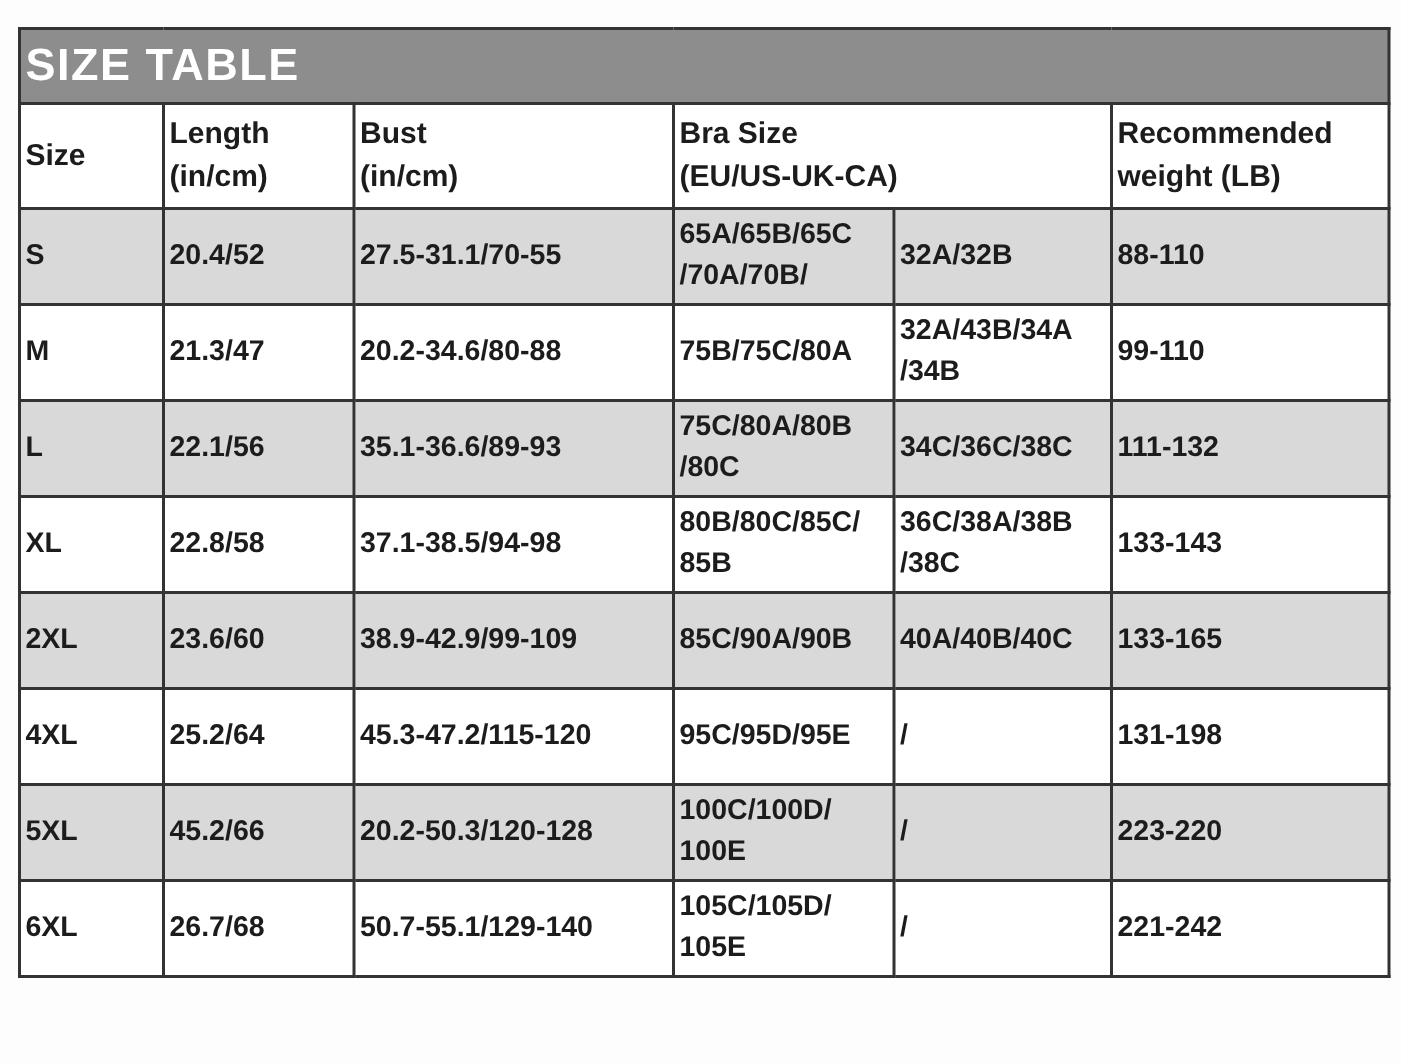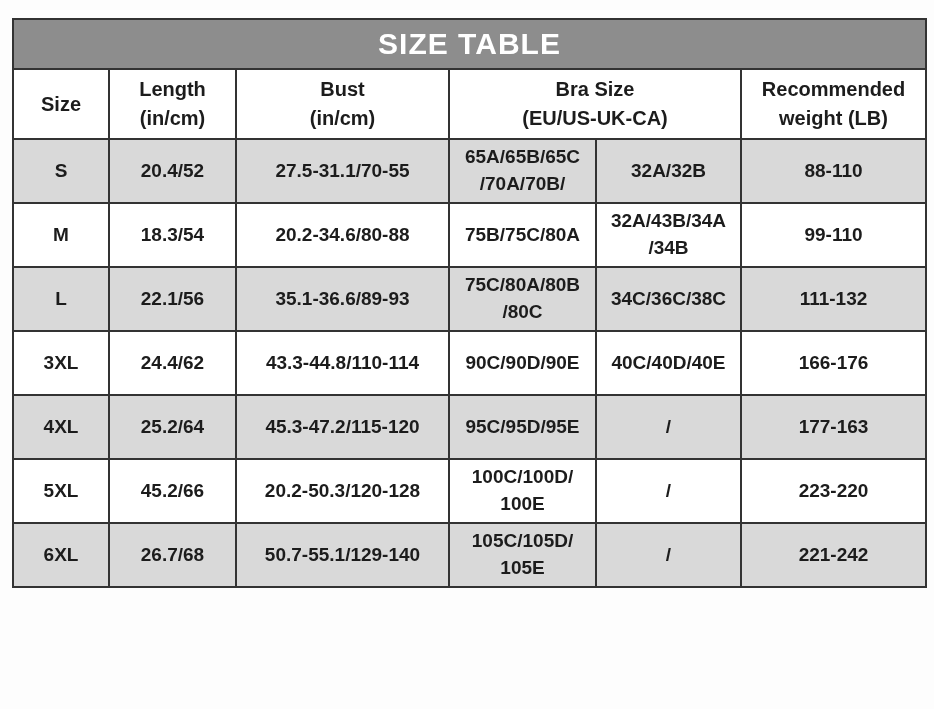--- a/index.html
+++ b/index.html
@@ -22,21 +22,21 @@
   .stage{position:absolute;left:0;top:0;width:934px;height:709px;}
   table.size-table{
     position:absolute;left:12px;top:18px;
     width:913px;
     border-collapse:collapse;
     table-layout:fixed;
   }
   table.size-table th,
   table.size-table td{
     border:2px solid var(--border);
-    text-align:center;
+    text-align:left;
     vertical-align:middle;
     color:var(--text);
     font-weight:bold;
     padding:2px 3px;
     overflow:hidden;
   }
   tr.title-row th{
     background:var(--title-bar);
     color:var(--title-text);
     font-size:30px;
@@ -120,21 +120,21 @@
           </td>
         <td>
             <span class="ln">88-110</span>
           </td>
       </tr>
       <tr>
         <td>
             <span class="ln">M</span>
           </td>
         <td>
-            <span class="ln">18.3/54</span>
+            <span class="ln">21.3/47</span>
           </td>
         <td>
             <span class="ln">20.2-34.6/80-88</span>
           </td>
         <td>
             <span class="ln">75B/75C/80A</span>
           </td>
         <td>
             <span class="ln">32A/43B/34A</span>
             <span class="ln">/34B</span>
@@ -159,56 +159,78 @@
           </td>
         <td>
             <span class="ln">34C/36C/38C</span>
           </td>
         <td>
             <span class="ln">111-132</span>
           </td>
       </tr>
       <tr>
         <td>
-            <span class="ln">3XL</span>
-          </td>
-        <td>
-            <span class="ln">24.4/62</span>
-          </td>
-        <td>
-            <span class="ln">43.3-44.8/110-114</span>
-          </td>
-        <td>
-            <span class="ln">90C/90D/90E</span>
-          </td>
-        <td>
-            <span class="ln">40C/40D/40E</span>
-          </td>
-        <td>
-            <span class="ln">166-176</span>
+            <span class="ln">XL</span>
+          </td>
+        <td>
+            <span class="ln">22.8/58</span>
+          </td>
+        <td>
+            <span class="ln">37.1-38.5/94-98</span>
+          </td>
+        <td>
+            <span class="ln">80B/80C/85C/</span>
+            <span class="ln">85B</span>
+          </td>
+        <td>
+            <span class="ln">36C/38A/38B</span>
+            <span class="ln">/38C</span>
+          </td>
+        <td>
+            <span class="ln">133-143</span>
+          </td>
+      </tr>
+      <tr>
+        <td>
+            <span class="ln">2XL</span>
+          </td>
+        <td>
+            <span class="ln">23.6/60</span>
+          </td>
+        <td>
+            <span class="ln">38.9-42.9/99-109</span>
+          </td>
+        <td>
+            <span class="ln">85C/90A/90B</span>
+          </td>
+        <td>
+            <span class="ln">40A/40B/40C</span>
+          </td>
+        <td>
+            <span class="ln">133-165</span>
           </td>
       </tr>
       <tr>
         <td>
             <span class="ln">4XL</span>
           </td>
         <td>
             <span class="ln">25.2/64</span>
           </td>
         <td>
             <span class="ln">45.3-47.2/115-120</span>
           </td>
         <td>
             <span class="ln">95C/95D/95E</span>
           </td>
         <td>
             <span class="ln">/</span>
           </td>
         <td>
-            <span class="ln">177-163</span>
+            <span class="ln">131-198</span>
           </td>
       </tr>
       <tr>
         <td>
             <span class="ln">5XL</span>
           </td>
         <td>
             <span class="ln">45.2/66</span>
           </td>
         <td>

